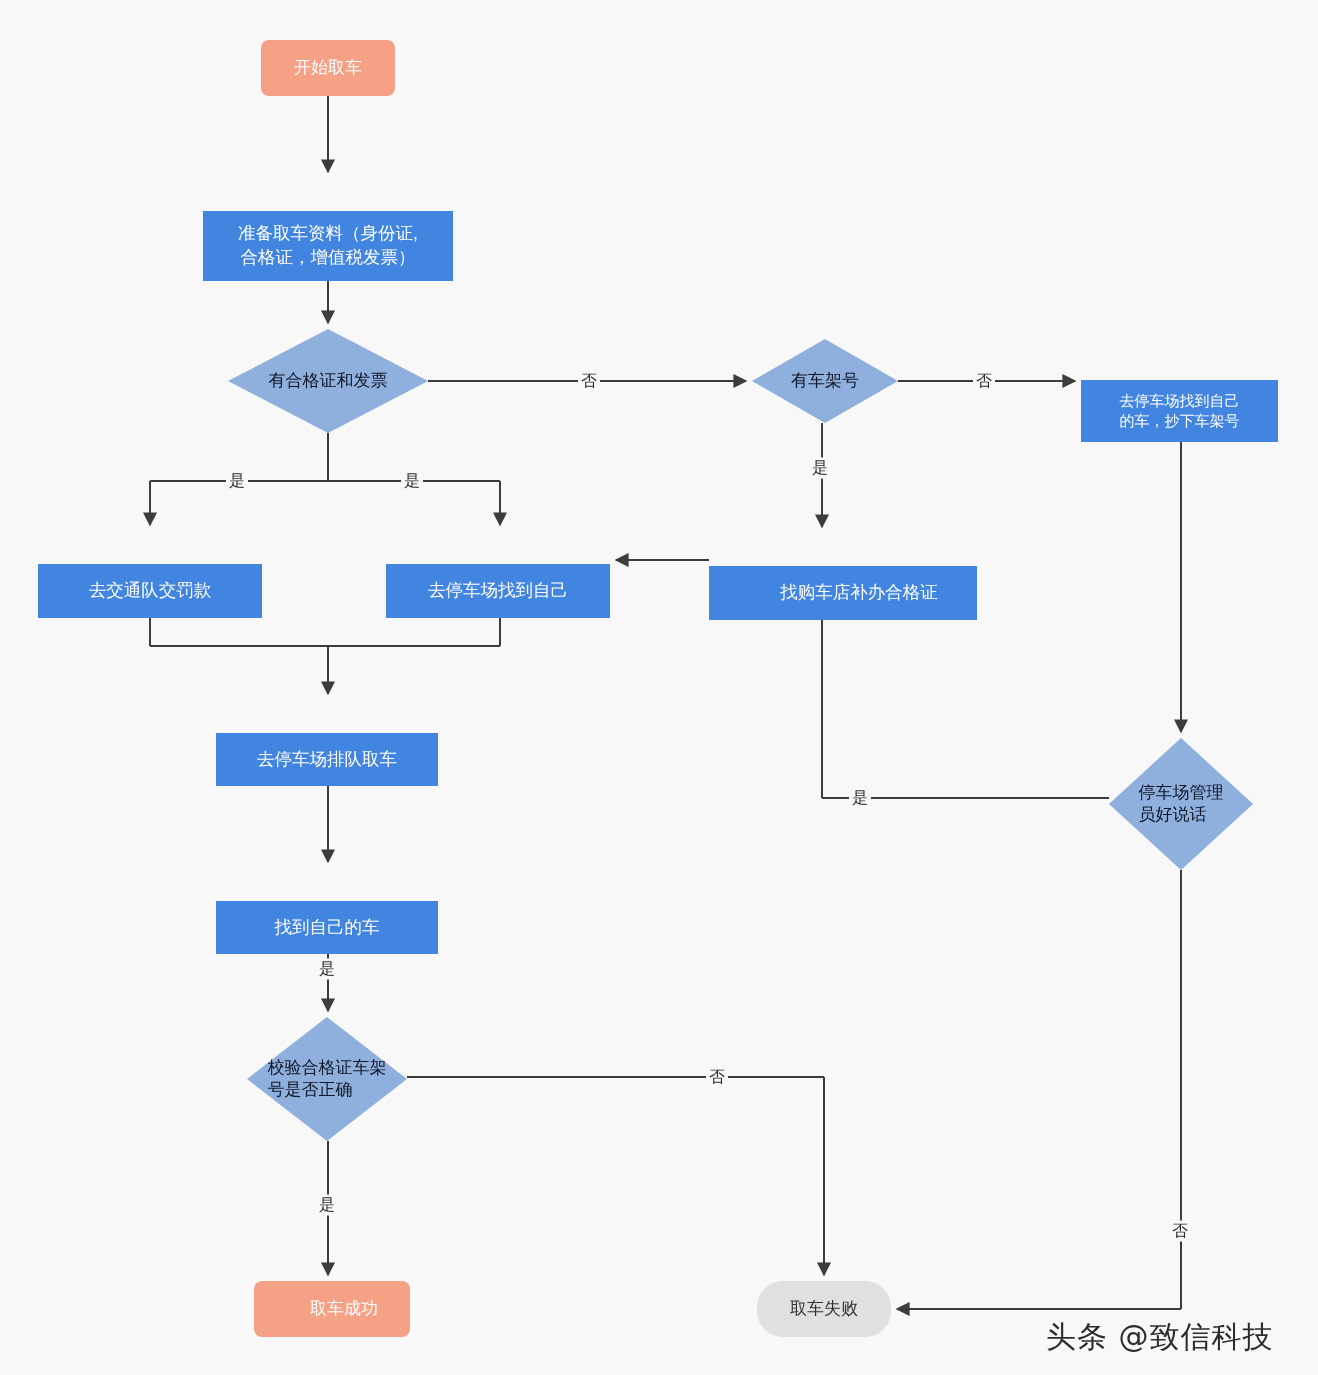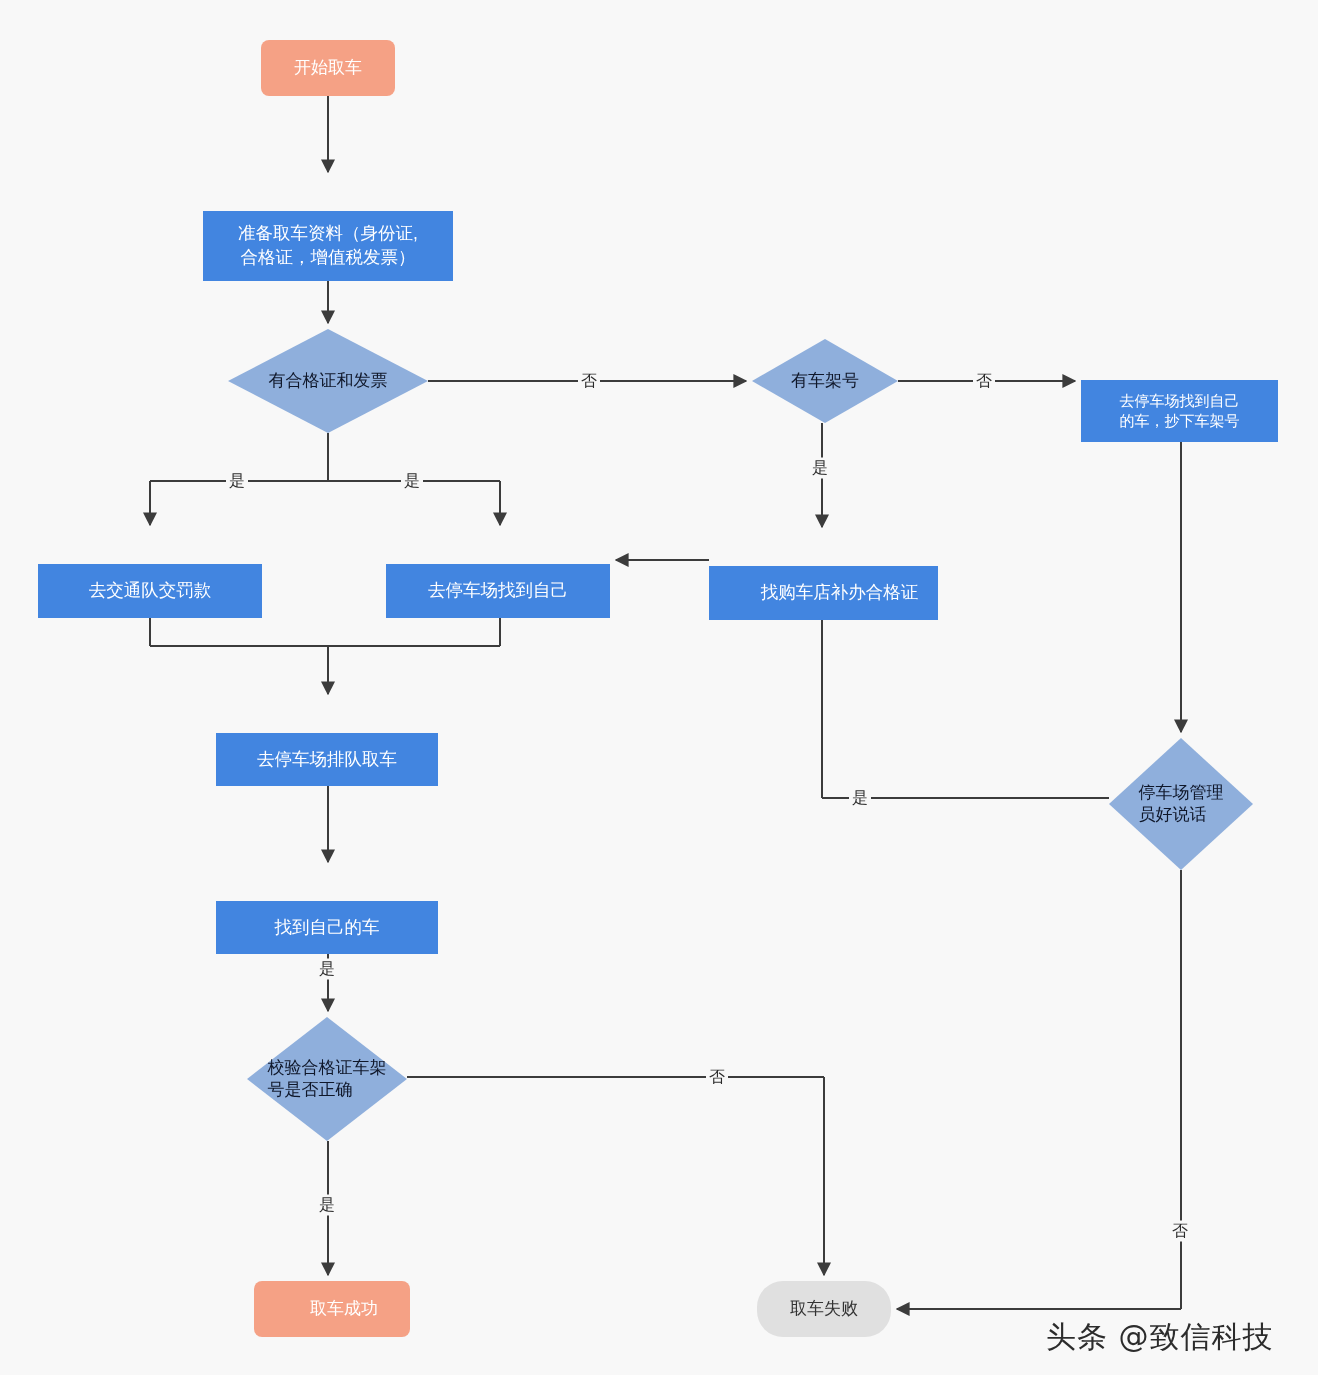--- a/index.html
+++ b/index.html
@@ -178,21 +178,21 @@
   </div>
 
   <div class="node process" style="left:38px;top:531px;width:224px;height:54px;">
     <span>去交通队交罚款</span>
   </div>
 
   <div class="node process" style="left:386px;top:531px;width:224px;height:54px;">
     <span>去停车场找到自己</span>
   </div>
 
-  <div class="node process" style="left:709px;top:533px;width:229px;height:54px;padding-left:32px;">
+  <div class="node process" style="left:709px;top:533px;width:268px;height:54px;padding-left:32px;">
     <span>找购车店补办合格证</span>
   </div>
 
   <div class="node process" style="left:216px;top:868px;width:222px;height:53px;">
     <span>找到自己的车</span>
   </div>
 
   <div class="node process" style="left:216px;top:700px;width:222px;height:53px;">
     <span>去停车场排队取车</span>
   </div>

